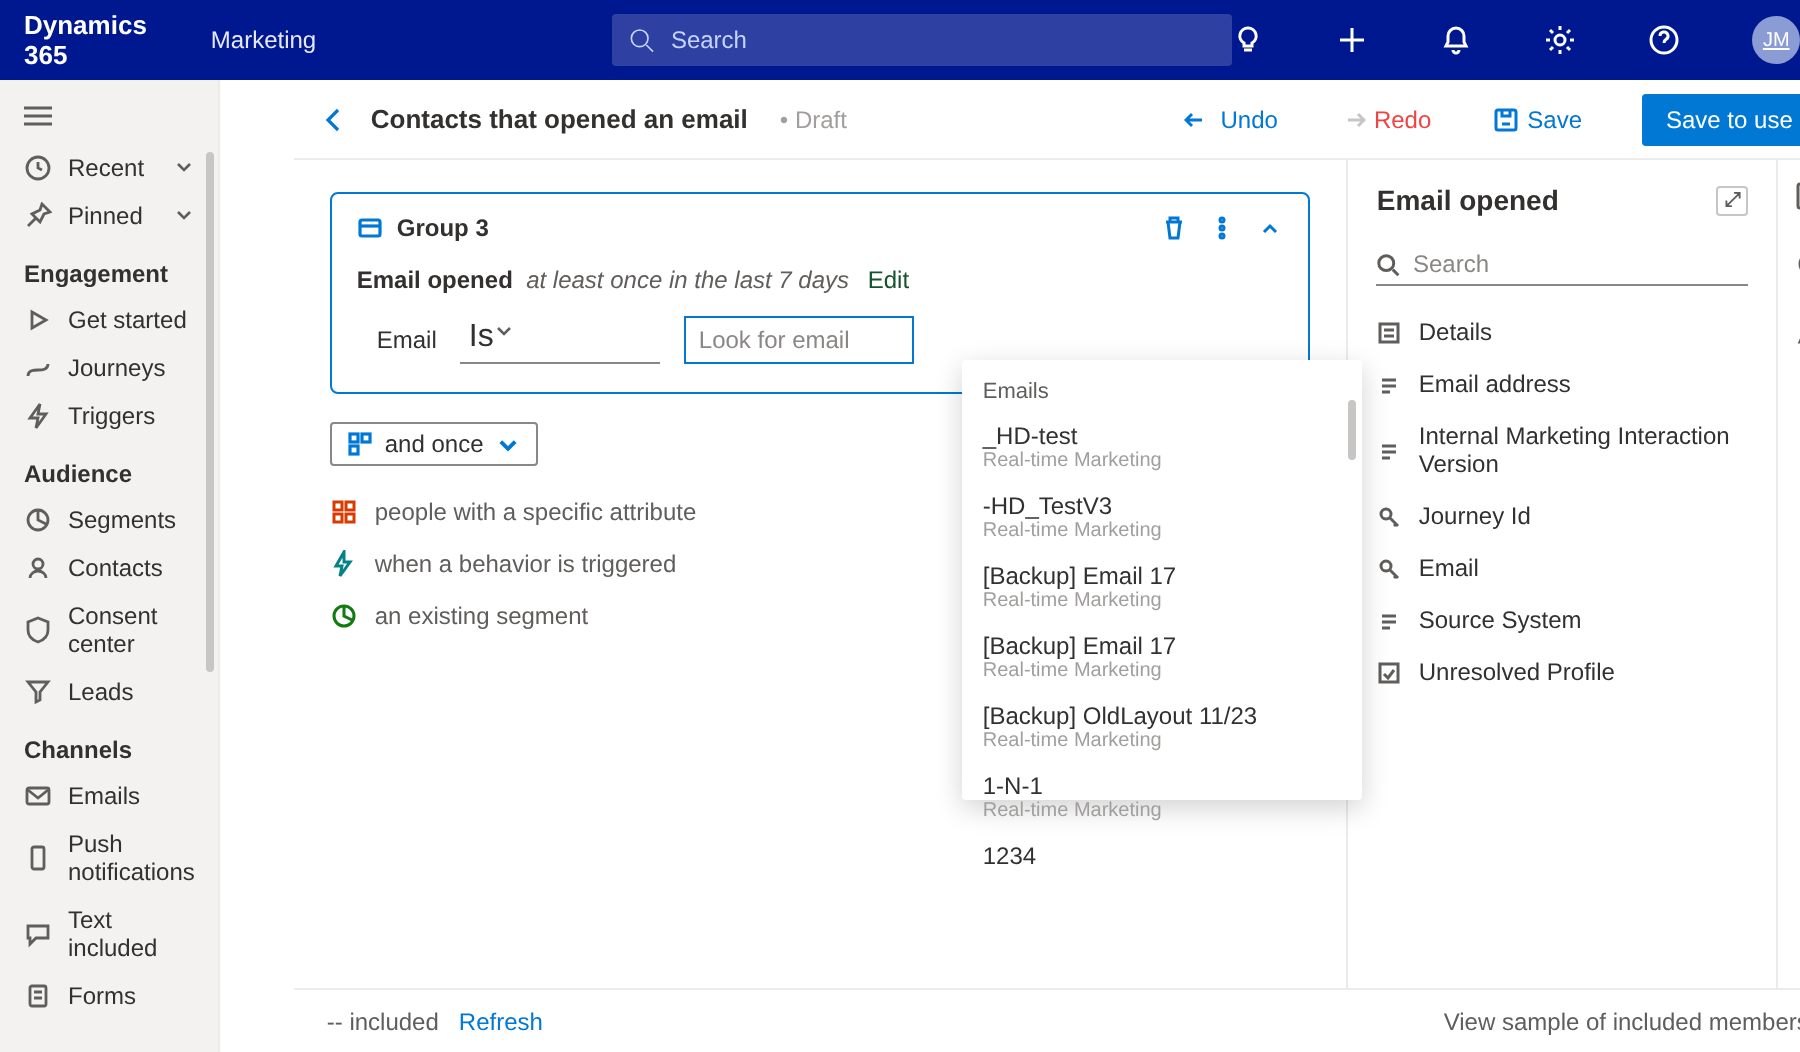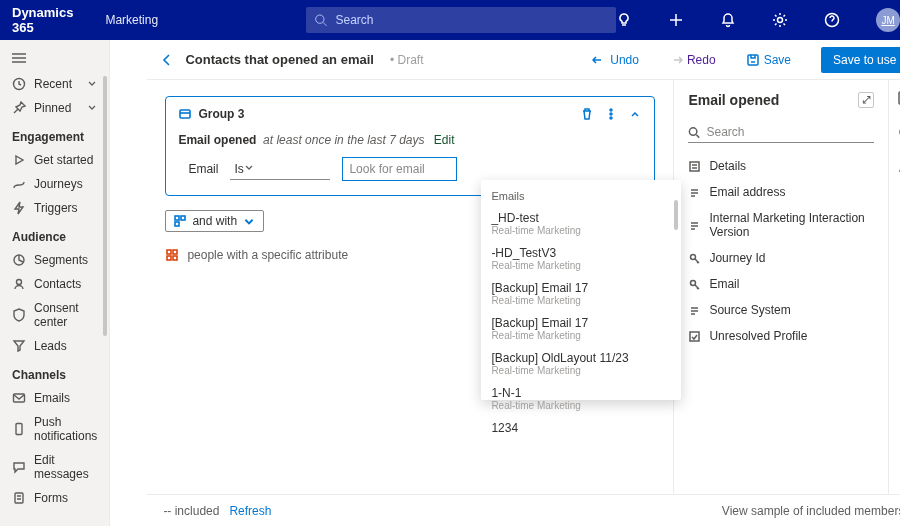--- a/index.html
+++ b/index.html
@@ -40,21 +40,21 @@
   .back-ico { color: #0078d4; width:16px; height:16px; display:flex; align-items:center; justify-content:center; cursor:pointer; }
   .back-ico svg { width:16px; height:16px; stroke: currentColor; fill:none; stroke-width:1.6; }
   .page-title { font-weight: 600; font-size: 13px; }
   .draft-pill { color: #a19f9d; font-size: 12px; margin-left: 6px; }
   .cmd-right { margin-left: auto; display: flex; align-items: center; gap: 30px; }
   .cmd-btn { display: flex; align-items: center; gap: 4px; font-size: 12px; cursor: pointer; }
   .cmd-btn .ico { width:14px; height:14px; display:flex; }
   .cmd-btn .ico svg { width:14px; height:14px; fill:none; stroke-width:1.5; }
   .cmd-btn.undo { color: #0078d4; }
   .cmd-btn.undo svg { stroke:#0078d4; }
-  .cmd-btn.redo { color: #4c1d95; }
+  .cmd-btn.redo { color: #ef4444; }
   .cmd-btn.redo svg { stroke:#c8c6c4; }
   .cmd-btn.save { color: #0078d4; }
   .cmd-btn.save svg { stroke:#0078d4; }
   .primary-btn { background: #0078d4; color: #fff; border: none; padding: 6px 12px; font-size: 12px; border-radius: 2px; cursor: pointer; }
 
   
   .content-row { flex: 1; display: flex; }
   .canvas { flex: 1; padding: 16px 18px; position: relative; }
   .right-rail { width: 32px; background: #fff; border-left: 1px solid #edebe9; display: flex; flex-direction: column; align-items: center; padding-top: 10px; gap: 18px; }
   .rail-ico { width: 16px; height: 16px; color: #605e5c; cursor:pointer; display:flex; }
@@ -67,21 +67,21 @@
   .group-head .gico svg { width:14px;height:14px;stroke:currentColor;fill:none;stroke-width:1.6; }
   .group-actions { margin-left:auto; display:flex; gap:10px; color:#0078d4; }
   .group-actions .ga { width:14px;height:14px;display:flex;cursor:pointer; }
   .group-actions svg { width:14px;height:14px;stroke:#0078d4;fill:none;stroke-width:1.5; }
   .cond-line { margin-top: 12px; font-size: 12px; }
   .cond-line b { font-weight: 600; }
   .cond-line .it { font-style: italic; color: #605e5c; }
   .cond-line .edit { color: #14532d; margin-left: 6px; cursor:pointer; }
   .cond-row { display:flex; align-items:center; margin-top:10px; gap:12px; padding-left: 10px;}
   .cond-label { font-size:12px; }
-  .is-select { width: 100px; border:none; border-bottom:1px solid #8a8886; padding: 3px 4px; font-size:12px; display:flex; justify-content:flex-start; color:#323130; }
+  .is-select { width: 100px; border:none; border-bottom:1px solid #8a8886; padding: 3px 4px; font-size:16px; display:flex; justify-content:flex-start; color:#323130; }
   .email-input { border:1.5px solid #0078d4; padding:4px 6px; font-size:12px; width:115px; outline:none; }
   .email-input::placeholder { color:#8a8886; }
 
   .and-also { margin: 14px 0 10px; display:inline-flex; align-items:center; gap:6px; border:1px solid #8a8886; padding:3px 8px; border-radius:2px; font-size:12px; cursor:pointer; background:#fff; }
   .and-also .aico { width:12px;height:12px;display:flex; }
   .and-also svg { width:12px;height:12px;stroke:#0078d4;fill:none;stroke-width:1.6; }
 
   .add-opt { display:flex; align-items:center; gap:8px; padding:6px 0; font-size:12px; color:#605e5c; cursor:pointer; }
   .add-opt .oico { width:14px;height:14px;display:flex; }
   .add-opt svg { width:14px;height:14px;stroke-width:1.5;fill:none; }
@@ -275,21 +275,21 @@
             </svg>
           </span>
           <span>Push notifications</span>
         </div>
       <div class="nav-item">
           <span class="ico">
             <svg viewBox="0 0 14 14">
               <path d="M2 3h10v6H6l-3 3V9H2z"></path>
             </svg>
           </span>
-          <span>Edit messages</span>
+          <span>Text included</span>
         </div>
       <div class="nav-item">
           <span class="ico">
             <svg viewBox="0 0 14 14">
               <rect x="3" y="2" width="8" height="10" rx="1"></rect>
               <path d="M5 5h4M5 8h4"></path>
             </svg>
           </span>
           <span>Forms</span>
         </div>
@@ -387,37 +387,54 @@
         </div>
 
         <div class="and-also">
           <span class="aico">
               <svg viewBox="0 0 12 12">
                 <rect x="1" y="1" width="4" height="4"></rect>
                 <rect x="7" y="1" width="4" height="4"></rect>
                 <rect x="1" y="7" width="4" height="4"></rect>
               </svg>
             </span>
-          <span>and with</span>
+          <span>and once</span>
           <svg width="10" height="10" viewBox="0 0 10 10" stroke="#605e5c" fill="none" stroke-width="1.3">
               <path d="M2 4l3 3 3-3"></path>
             </svg>
         </div>
 
         <div class="add-opt attr">
             <span class="oico">
               <svg viewBox="0 0 14 14">
                 <rect x="2" y="2" width="4" height="4"></rect>
                 <rect x="8" y="2" width="4" height="4"></rect>
                 <rect x="2" y="8" width="4" height="4"></rect>
                 <rect x="8" y="8" width="4" height="4"></rect>
               </svg>
             </span>
             <span>people with a specific attribute</span>
           </div>
+        <div class="add-opt beh">
+            <span class="oico">
+              <svg viewBox="0 0 14 14">
+                <path d="M7 1L3 8h3l-1 5 5-7H7z"></path>
+              </svg>
+            </span>
+            <span>when a behavior is triggered</span>
+          </div>
+        <div class="add-opt seg">
+            <span class="oico">
+              <svg viewBox="0 0 14 14">
+                <circle cx="7" cy="7" r="5"></circle>
+                <path d="M7 2v5l4 2"></path>
+              </svg>
+            </span>
+            <span>an existing segment</span>
+          </div>
 
         
         <div class="dropdown">
           <div class="dd-scroll-thumb"></div>
           <div class="dd-head">Emails</div>
           <div class="dd-item">
               <div>_HD-test</div>
               <div class="dd-sub">Real-time Marketing</div>
             </div>
           <div class="dd-item">

